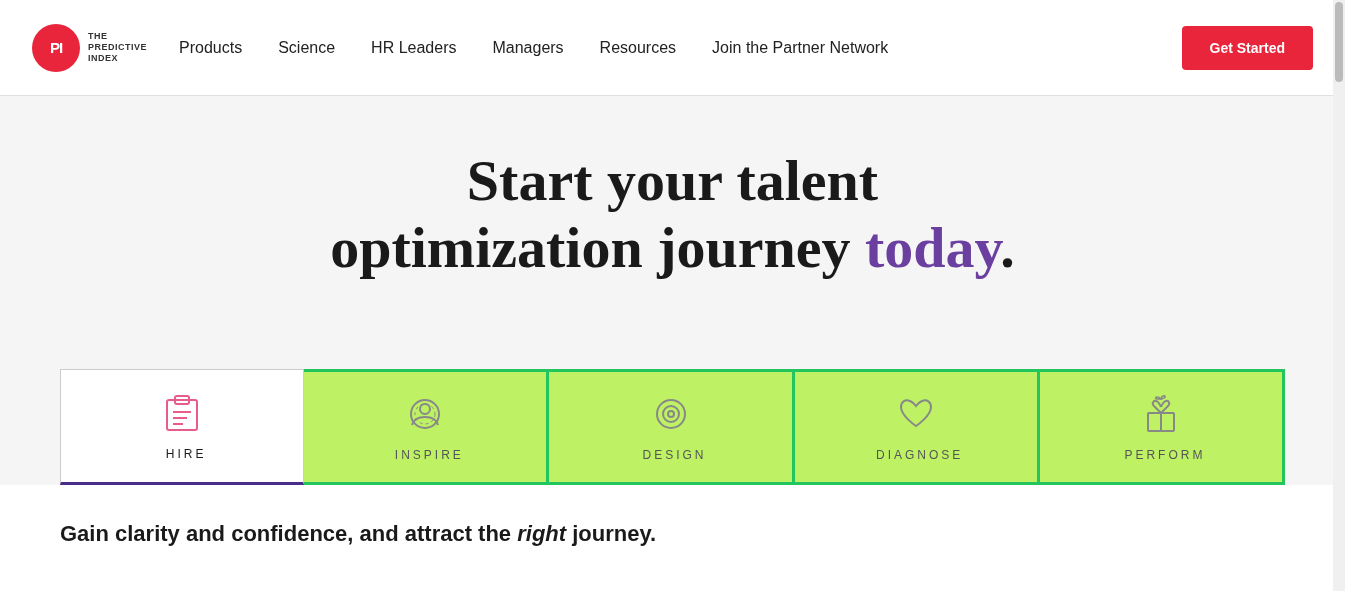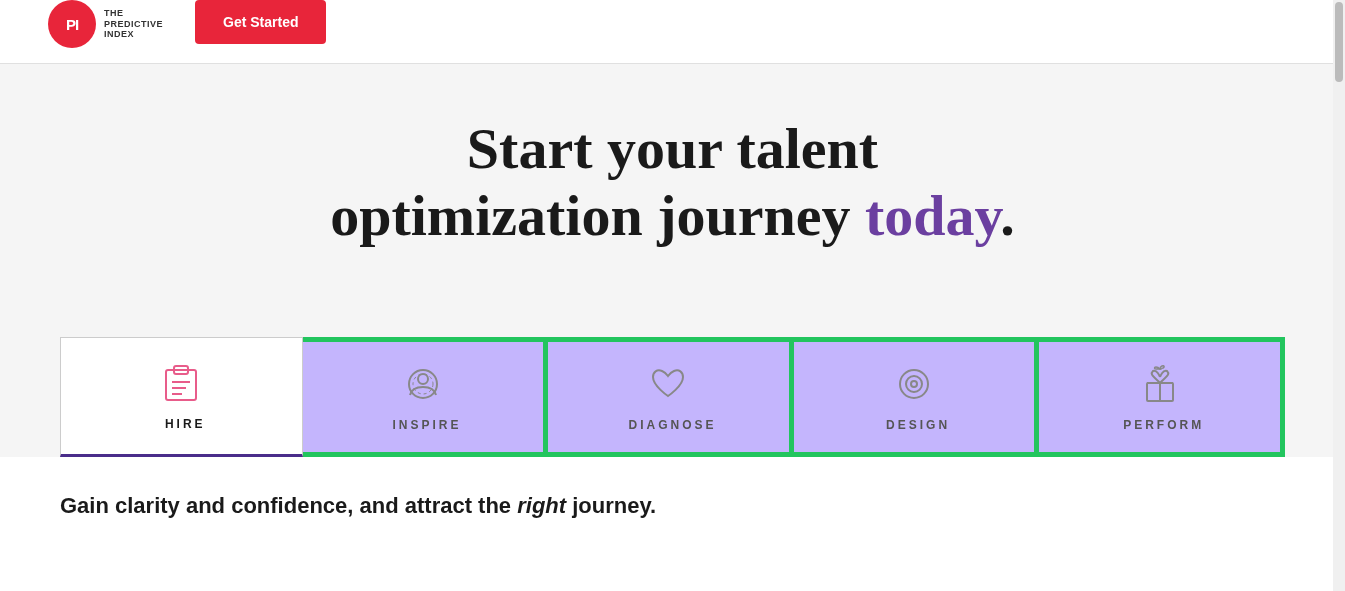--- a/index.html
+++ b/index.html
@@ -1,23 +1,23 @@
 <!DOCTYPE html>
 <html><head>
   <meta charset="utf-8">
   <style>
     * { margin: 0; padding: 0; box-sizing: border-box; }
     body { font-family: -apple-system, BlinkMacSystemFont, 'Segoe UI', Arial, sans-serif; background: #fff; width: 1345px; overflow-x: hidden; }
 
     
     nav {
       display: flex;
-      align-items: flex-start;
-      padding: 0 48px;
-      height: 64px;
+      align-items: center;
+      padding: 0 32px;
+      height: 96px;
       border-bottom: 1px solid #e0e0e0;
       background: #fff;
     }
     .logo-wrap {
       display: flex;
       align-items: center;
       gap: 8px;
       margin-right: 32px;
       flex-shrink: 0;
     }
@@ -106,39 +106,39 @@
       gap: 0;
       border-bottom: none;
     }
     .tab-item {
       flex: 1;
       display: flex;
       flex-direction: column;
       align-items: center;
       justify-content: center;
       padding: 18px 12px 20px;
-      border: 5px solid #22c55e;
-      background: #c4b5fd;
+      border: 3px solid #22c55e;
+      background: #bef264;
       cursor: pointer;
       position: relative;
       gap: 10px;
     }
     .tab-item.active {
       background: #fff;
       border-bottom: 3px solid #4a2d8a;
       border-top: 1px solid #ccc;
       border-left: 1px solid #ccc;
       border-right: 1px solid #ccc;
     }
     .tab-item + .tab-item {
       border-left: none;
     }
     .tab-label {
       font-size: 12px;
-      font-weight: 700;
+      font-weight: 400;
       letter-spacing: 3px;
       color: #555;
       text-transform: uppercase;
       margin-left: 8px;
     }
     .tab-item.active .tab-label {
       color: #1a1a1a;
     }
 
     
@@ -189,20 +189,28 @@
     <div class="logo-circle">
       <span>PI</span>
     </div>
     <div class="logo-text">
       <span>THE</span>
       <span>PREDICTIVE</span>
       <span>INDEX</span>
     </div>
   </div>
 
+  <div class="nav-links">
+    <a class="nav-link">Products</a>
+    <a class="nav-link">Science</a>
+    <a class="nav-link">HR Leaders</a>
+    <a class="nav-link">Managers</a>
+    <a class="nav-link">Resources</a>
+    <a class="nav-link">Join the Partner Network</a>
+  </div>
 
   <button class="nav-cta">Get Started</button>
 </nav>
 
 <section class="hero">
   <h1 class="hero-title">
     <span>Start your talent</span><br>
     <span>optimization journey </span><span class="highlight">today</span><span>.</span>
   </h1>
 </section>
@@ -237,36 +245,36 @@
           <circle cx="23" cy="23" r="10" stroke="#888" stroke-width="1" stroke-dasharray="3 3" fill="none"></circle>
         </svg>
       </div>
       <span class="tab-label">INSPIRE</span>
     </div>
 
     <div class="tab-item">
       <div class="tab-icon">
         <svg width="46" height="46" viewBox="0 0 46 46" fill="none" xmlns="http://www.w3.org/2000/svg">
 
-          <path d="M23 35 C23 35 8 25 8 16 C8 11 12 8 17 10 C19.5 11 21.5 13 23 15 C24.5 13 26.5 11 29 10 C34 8 38 11 38 16 C38 25 23 35 23 35Z" stroke="#888" stroke-width="2" fill="none"></path>
-        </svg>
-      </div>
-      <span class="tab-label">DIAGNOSE</span>
-    </div>
-
-    <div class="tab-item">
-      <div class="tab-icon">
-        <svg width="46" height="46" viewBox="0 0 46 46" fill="none" xmlns="http://www.w3.org/2000/svg">
-
           <circle cx="23" cy="23" r="14" stroke="#888" stroke-width="2" fill="none"></circle>
           <circle cx="23" cy="23" r="8" stroke="#888" stroke-width="2" fill="none"></circle>
           <circle cx="23" cy="23" r="3" stroke="#888" stroke-width="2" fill="none"></circle>
         </svg>
       </div>
       <span class="tab-label">DESIGN</span>
+    </div>
+
+    <div class="tab-item">
+      <div class="tab-icon">
+        <svg width="46" height="46" viewBox="0 0 46 46" fill="none" xmlns="http://www.w3.org/2000/svg">
+
+          <path d="M23 35 C23 35 8 25 8 16 C8 11 12 8 17 10 C19.5 11 21.5 13 23 15 C24.5 13 26.5 11 29 10 C34 8 38 11 38 16 C38 25 23 35 23 35Z" stroke="#888" stroke-width="2" fill="none"></path>
+        </svg>
+      </div>
+      <span class="tab-label">DIAGNOSE</span>
     </div>
 
     <div class="tab-item">
       <div class="tab-icon">
         <svg width="46" height="46" viewBox="0 0 46 46" fill="none" xmlns="http://www.w3.org/2000/svg">
 
           <rect x="10" y="22" width="26" height="18" rx="1" stroke="#888" stroke-width="2" fill="none"></rect>
           <line x1="10" y1="22" x2="36" y2="22" stroke="#888" stroke-width="2"></line>
           <line x1="23" y1="22" x2="23" y2="40" stroke="#888" stroke-width="2"></line>
 

